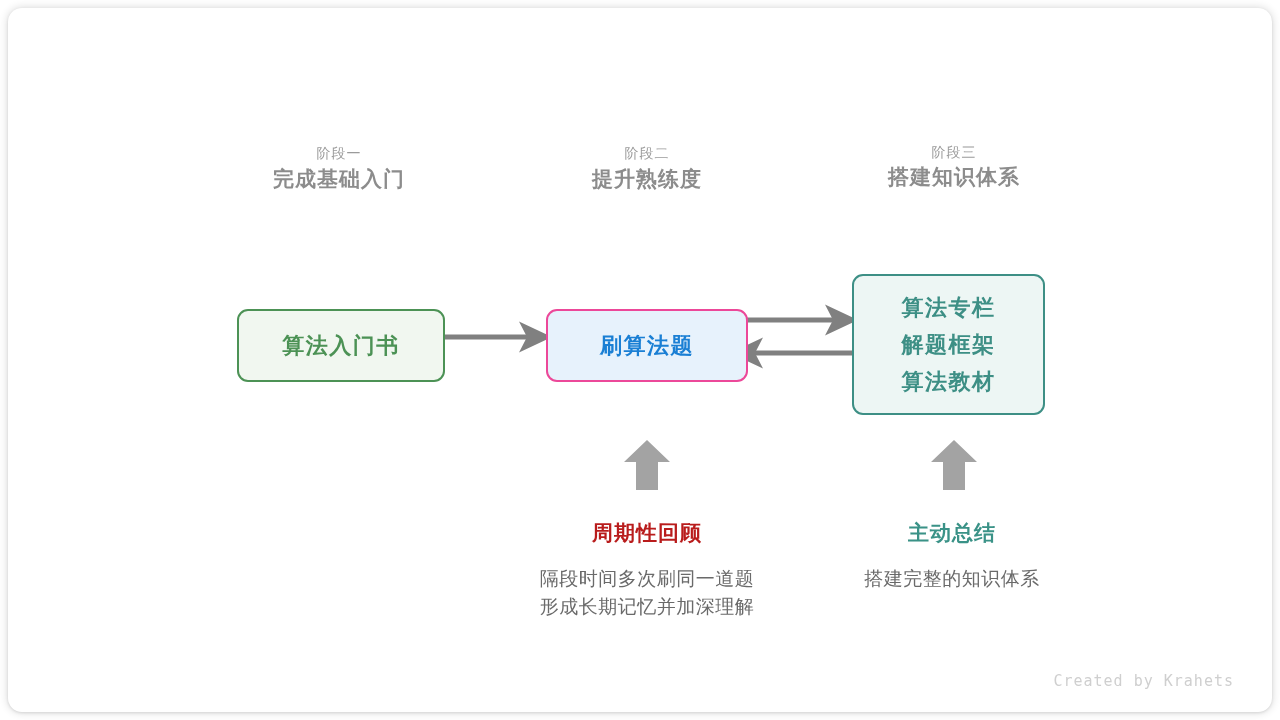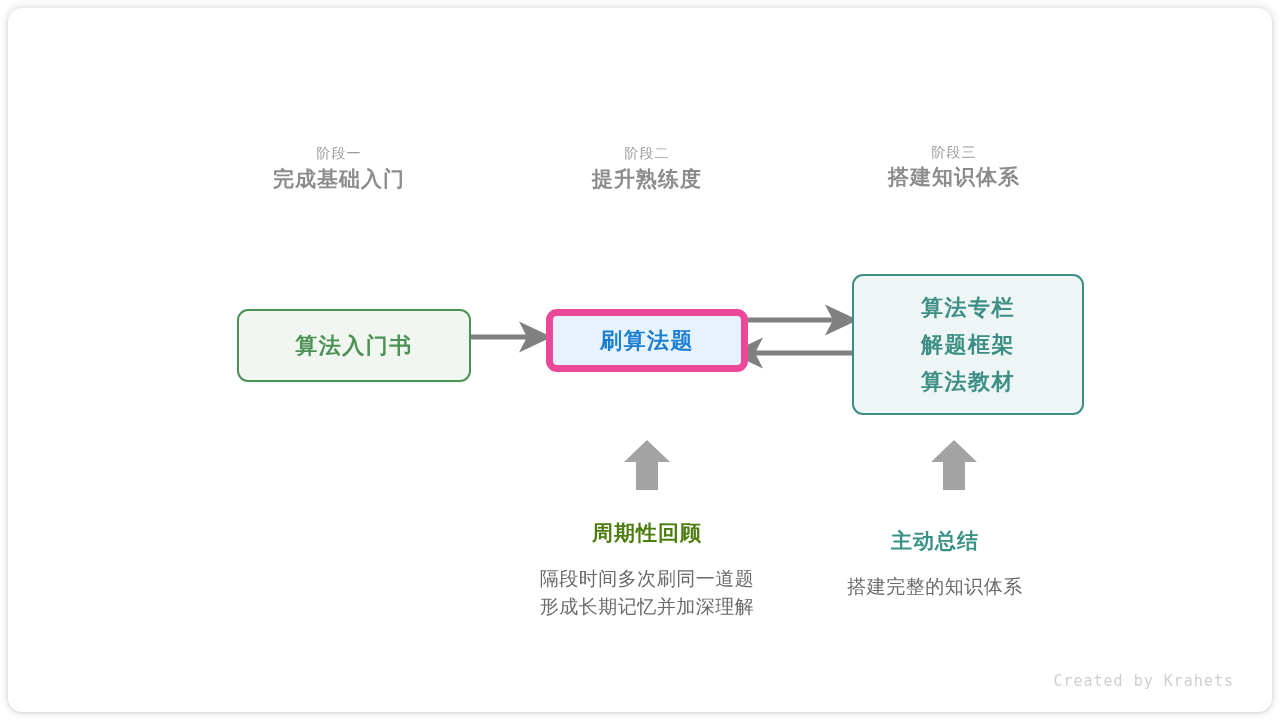--- a/index.html
+++ b/index.html
@@ -54,35 +54,35 @@
     display: flex;
     flex-direction: column;
     align-items: center;
     justify-content: center;
     font-weight: bold;
     letter-spacing: 1.5px;
   }
   .node-line { line-height: 37px; white-space: nowrap; }
 
   #node-book {
-    left: 229px; top: 301px; width: 234px; height: 73px;
+    left: 229px; top: 301px; width: 208px; height: 73px;
     border: 2px solid #4c9255;
     background: #f1f7f0;
     color: #4c9255;
     font-size: 22px;
   }
   #node-practice {
-    left: 538px; top: 301px; width: 202px; height: 63px;
-    border: 7px solid #ec4899;
+    left: 538px; top: 301px; width: 202px; height: 73px;
+    border: 2px solid #ec4899;
     background: #e7f2fc;
     color: #1a7fd4;
     font-size: 22px;
   }
   #node-knowledge {
-    left: 844px; top: 266px; width: 232px; height: 141px;
+    left: 844px; top: 266px; width: 193px; height: 141px;
     border: 2px solid #3d8f85;
     background: #edf6f4;
     color: #3d8f85;
     font-size: 22px;
   }
 
   
   .arrow-svg { position: absolute; overflow: visible; }
 
   
@@ -91,21 +91,21 @@
     width: 300px;
     text-align: center;
   }
   .note-title {
     font-size: 21px;
     font-weight: bold;
     letter-spacing: 1px;
     line-height: 28px;
     white-space: nowrap;
   }
-  .note-title.blue { color: #4d7c0f; }
+  .note-title.blue { color: #b91c1c; }
   .note-title.teal { color: #3a9287; }
   .note-desc {
     font-size: 19px;
     color: #6a6a6a;
     line-height: 28px;
     margin-top: 18px;
     letter-spacing: 0.5px;
     white-space: nowrap;
   }
 
@@ -179,21 +179,21 @@
   </div>
 
   <div class="note" style="left:489px; top:511px;">
     <div class="note-title blue">周期性回顾</div>
     <div class="note-desc">
       <div>隔段时间多次刷同一道题</div>
       <div>形成长期记忆并加深理解</div>
     </div>
   </div>
 
-  <div class="note" style="left:777px; top:511px;margin-top:8px;">
+  <div class="note" style="left:794px; top:511px;">
     <div class="note-title teal">主动总结</div>
     <div class="note-desc">
       <div>搭建完整的知识体系</div>
     </div>
   </div>
 
   <div id="credit">Created by Krahets</div>
 
 </div>
 

